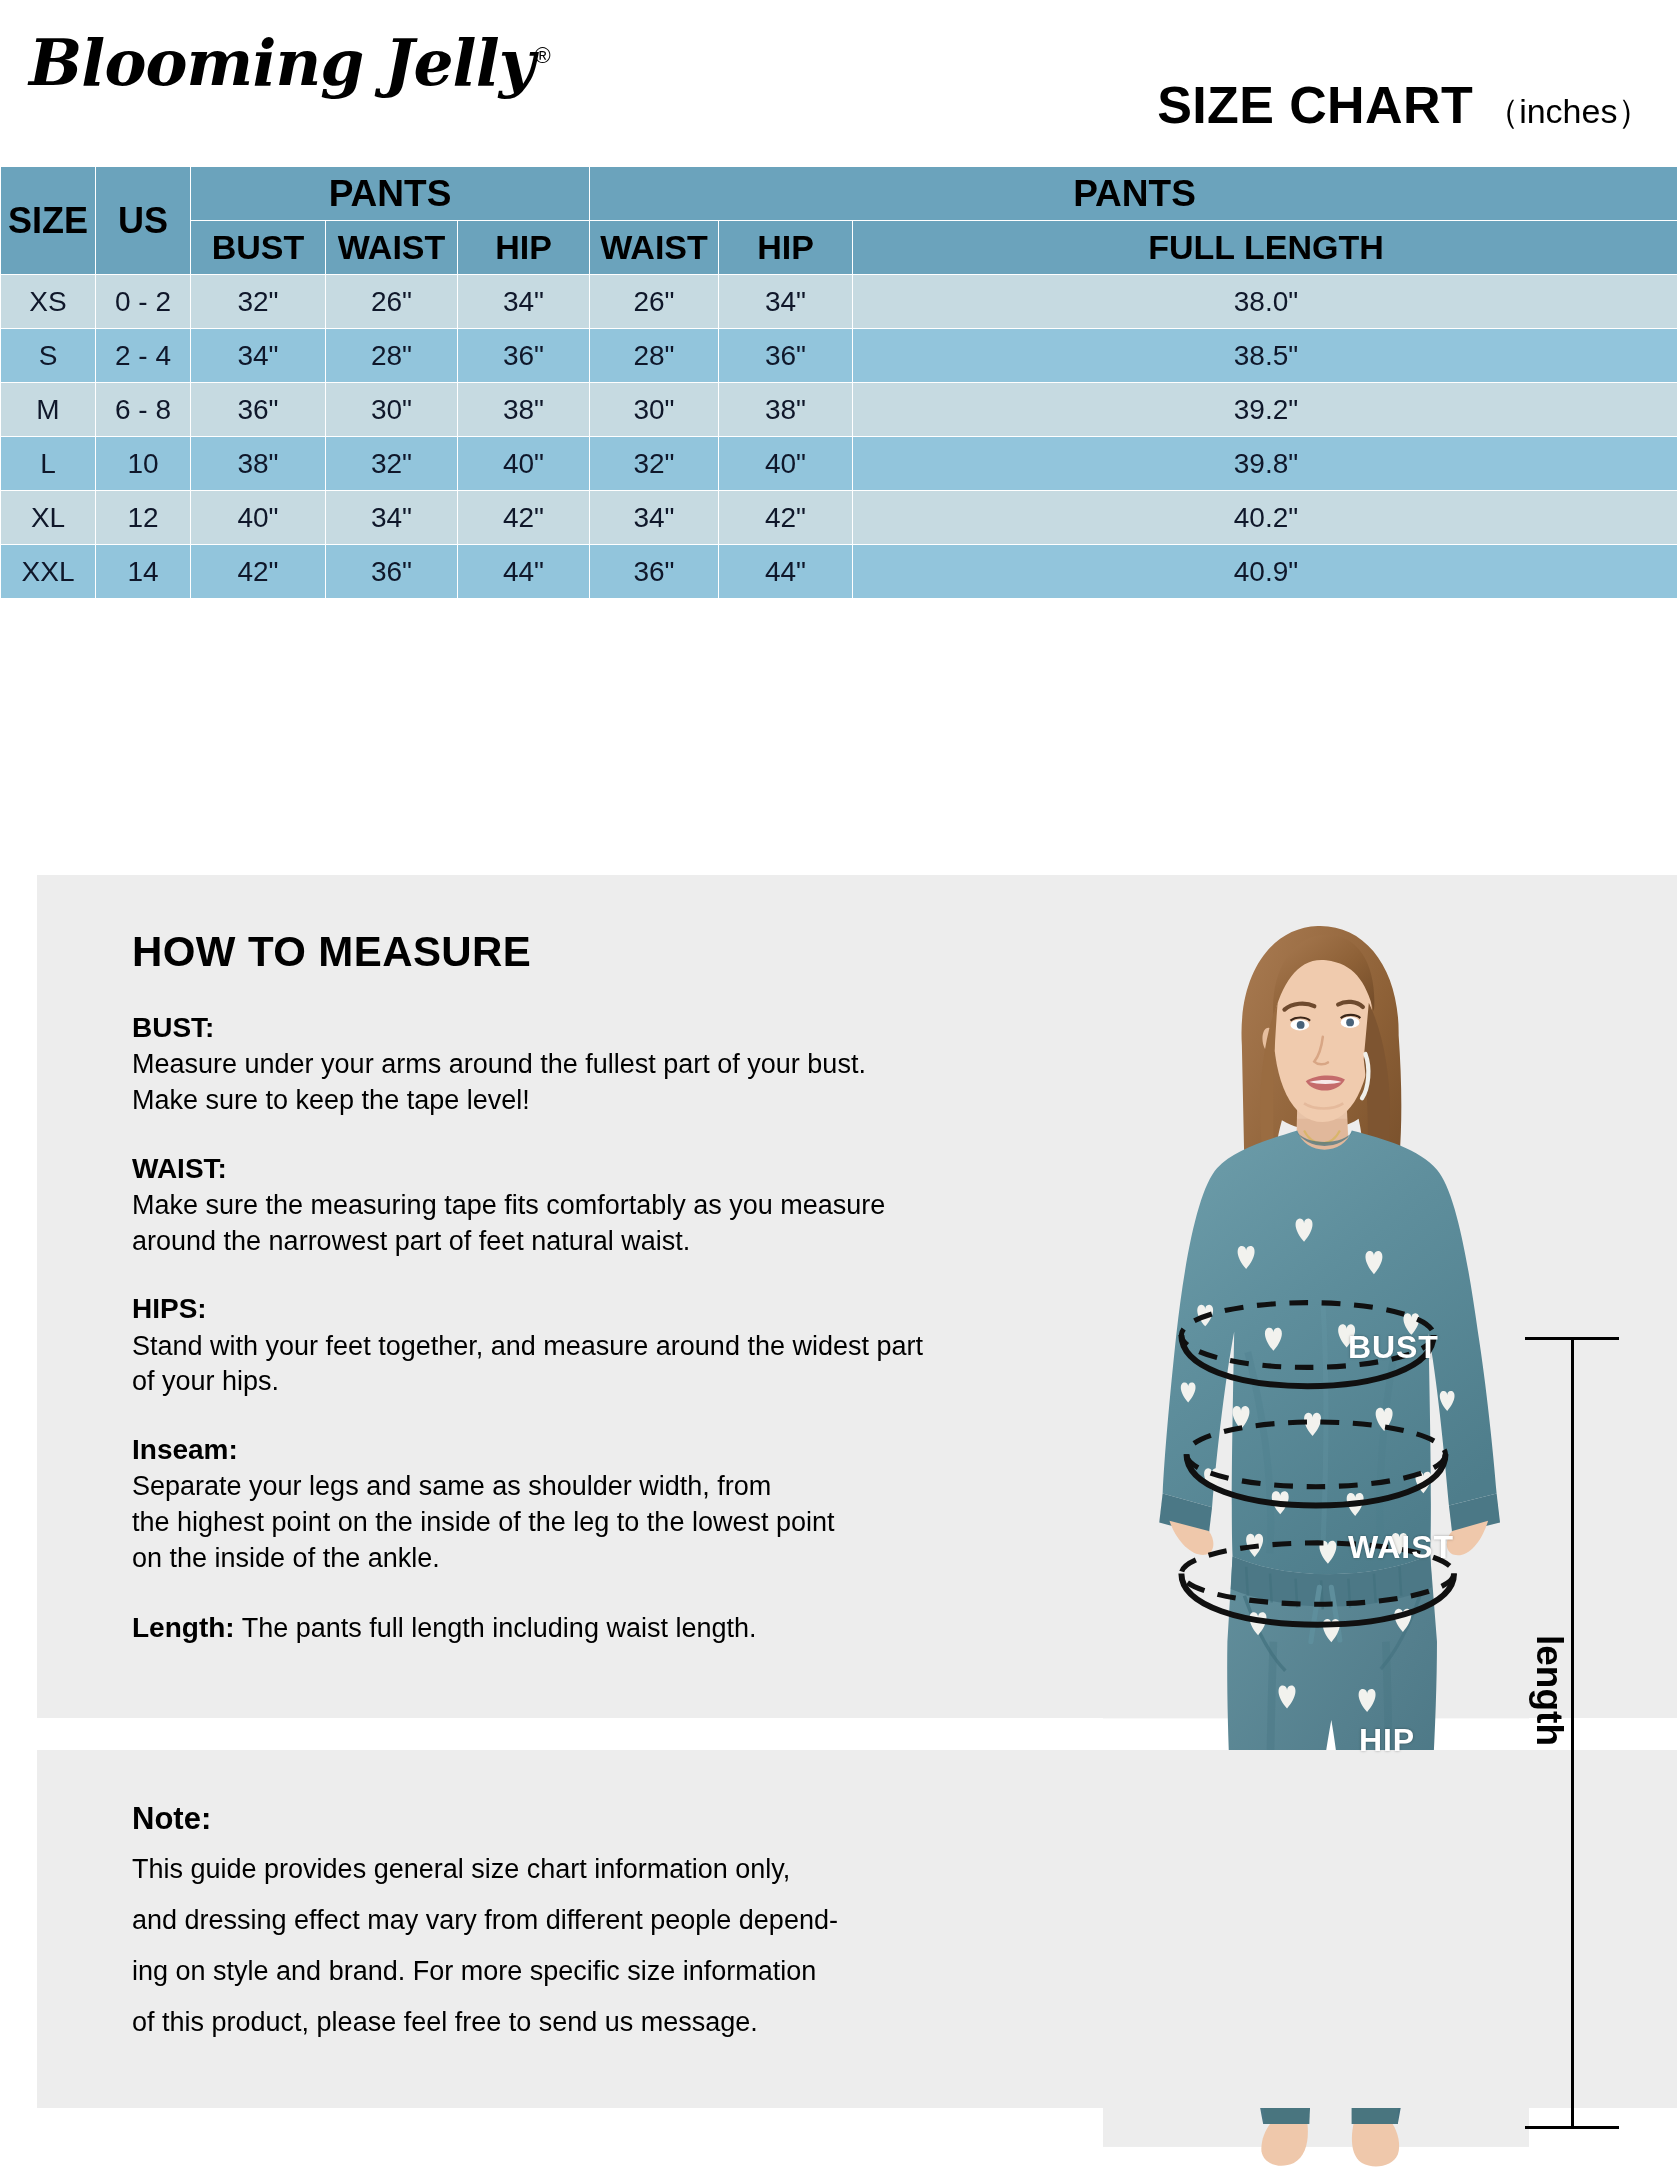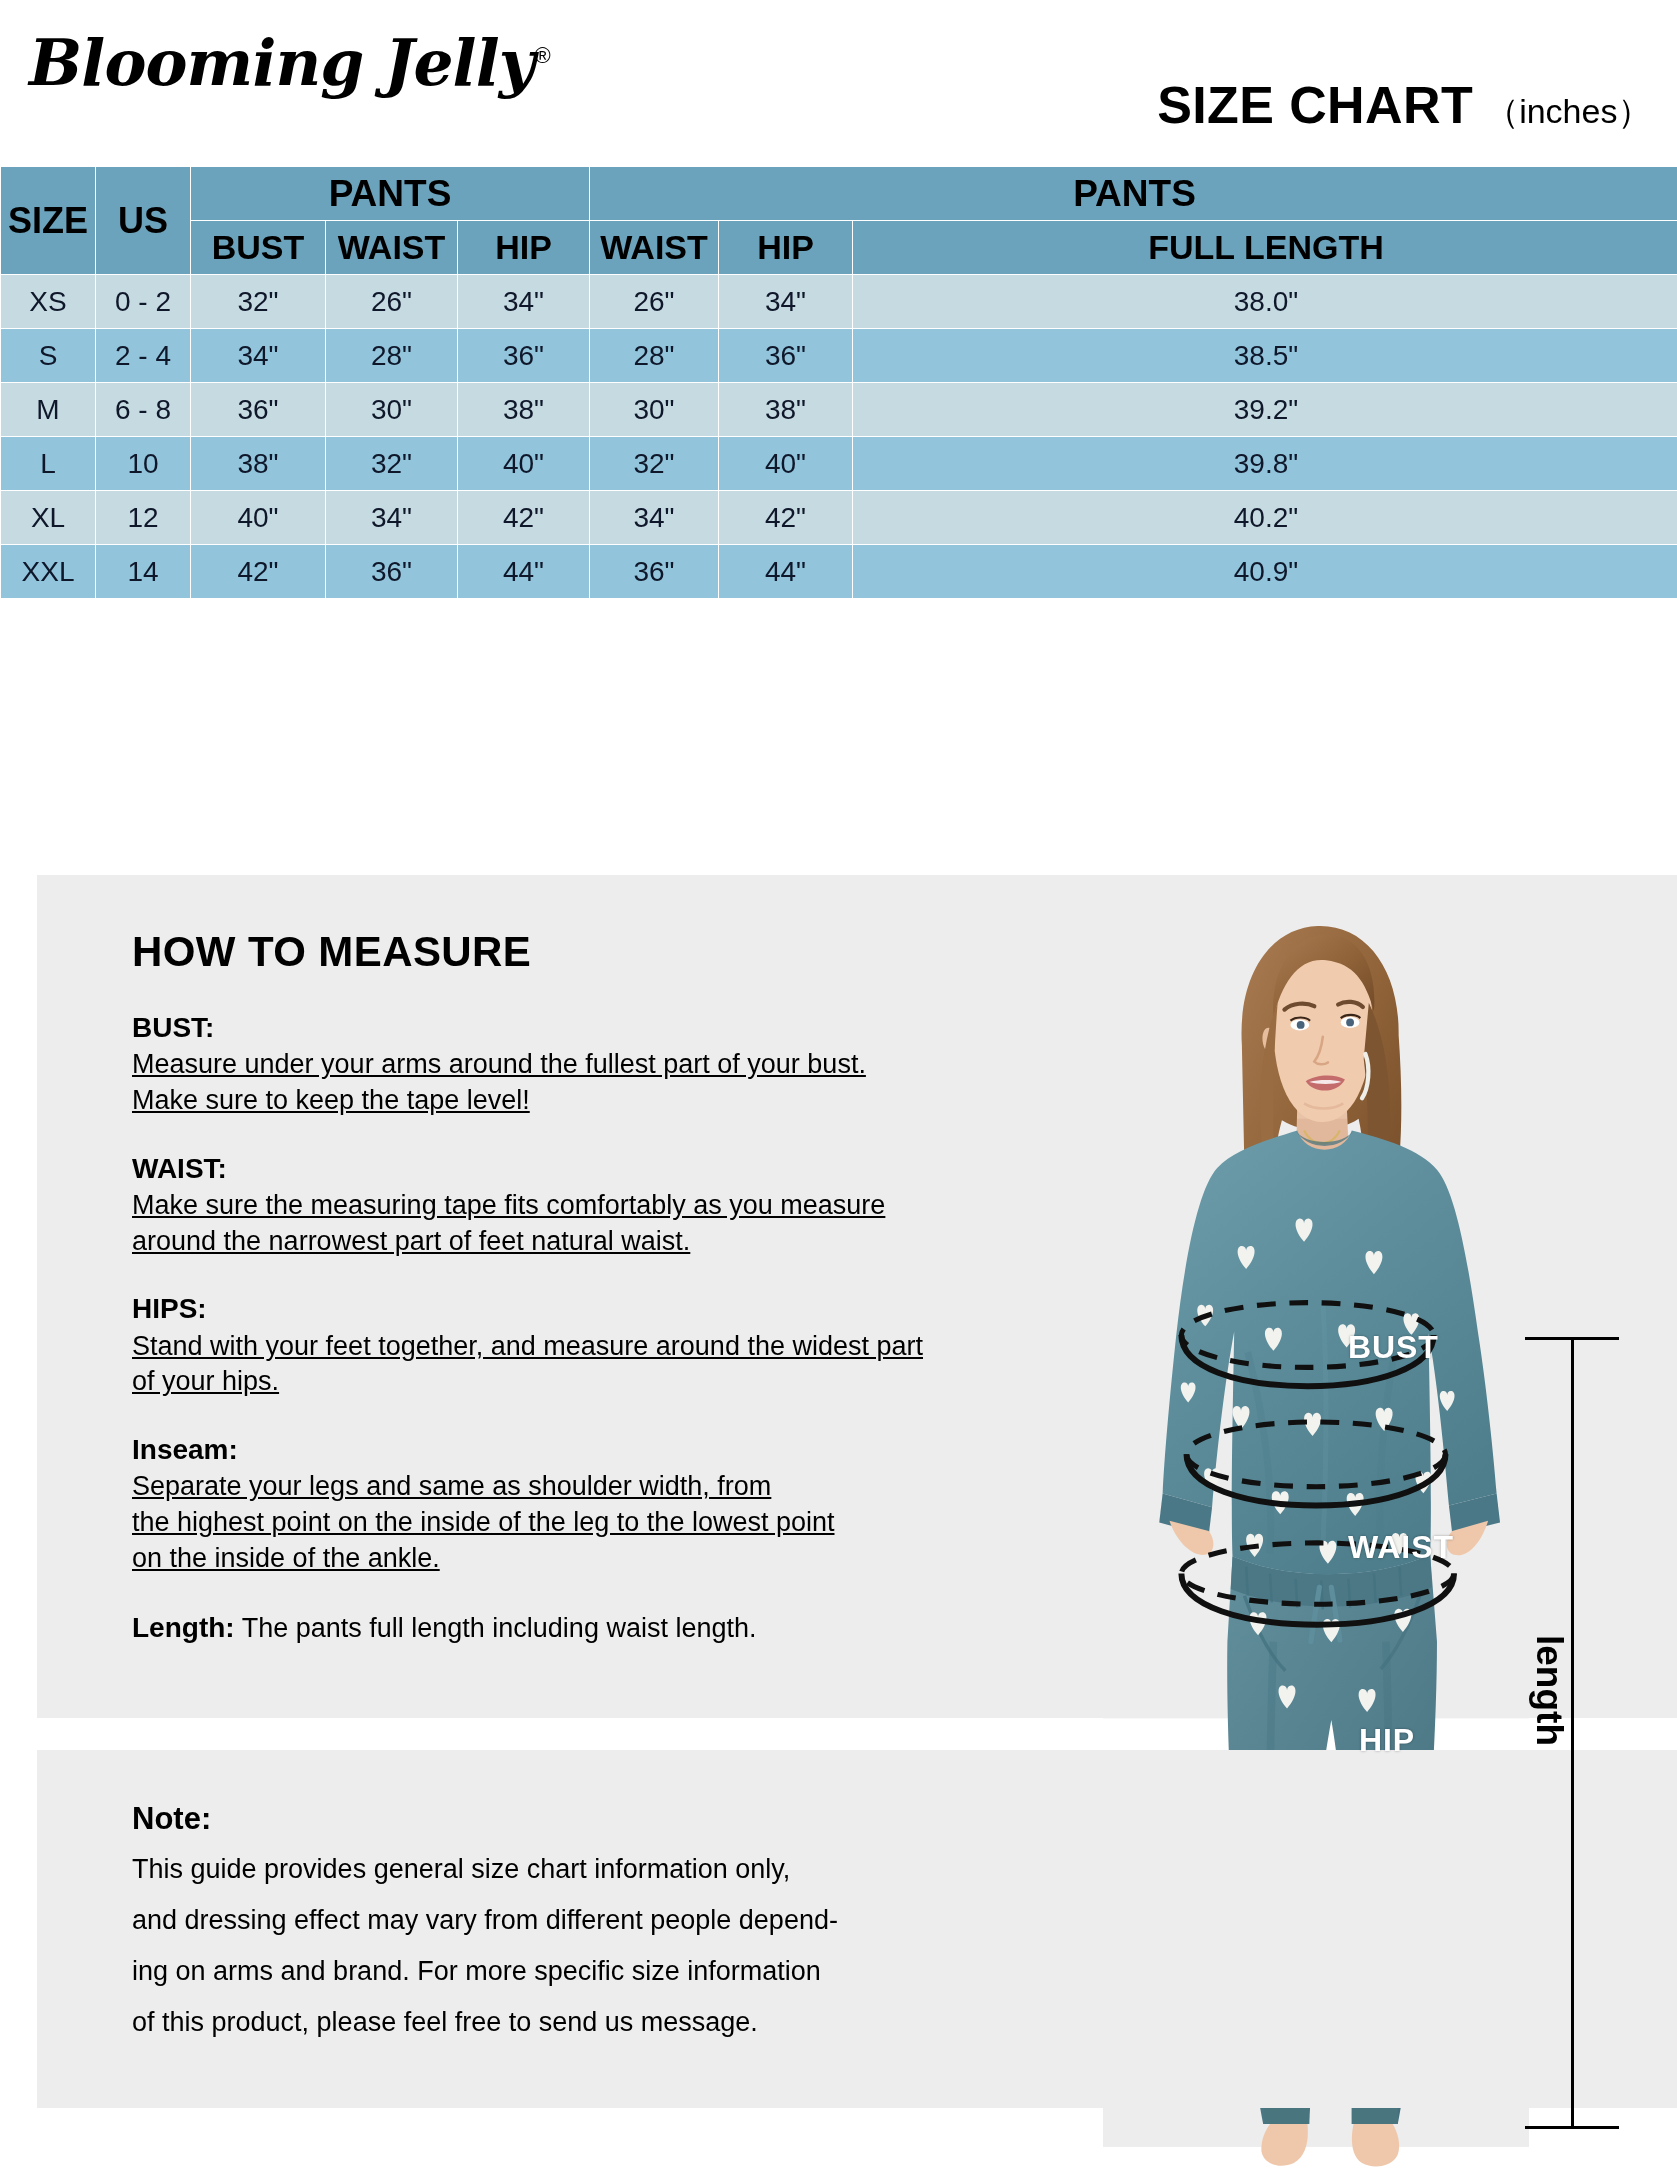--- a/index.html
+++ b/index.html
@@ -143,21 +143,20 @@
   .measure-block { margin-bottom: 34px; }
   .measure-label {
     font-size: 28px;
     font-weight: bold;
     margin: 0 0 3.4px 0;
   }
   .measure-body {
     font-size: 27px;
     line-height: 1.32;
     margin: 0;
-    text-decoration: underline;
   }
   .measure-inline {
     font-size: 27px;
     line-height: 1.32;
     margin: 0;
   }
   .measure-inline b { font-size: 28px; }
 
   
   .note-text {
@@ -558,17 +557,17 @@
   <div class="vline"></div>
   <div class="cap-bottom"></div>
 </div>
 <span class="length-label">length</span>
 
 <div class="panel panel-note">
   <div class="note-text">
     <div class="note-label">Note:</div>
     <div class="note-line">This guide provides general size chart information only,</div>
     <div class="note-line">and dressing effect may vary from different people depend-</div>
-    <div class="note-line">ing on arms and brand. For more specific size information</div>
+    <div class="note-line">ing on style and brand. For more specific size information</div>
     <div class="note-line">of this product, please feel free to send us message.</div>
   </div>
 </div>
 
 
 </body></html>

